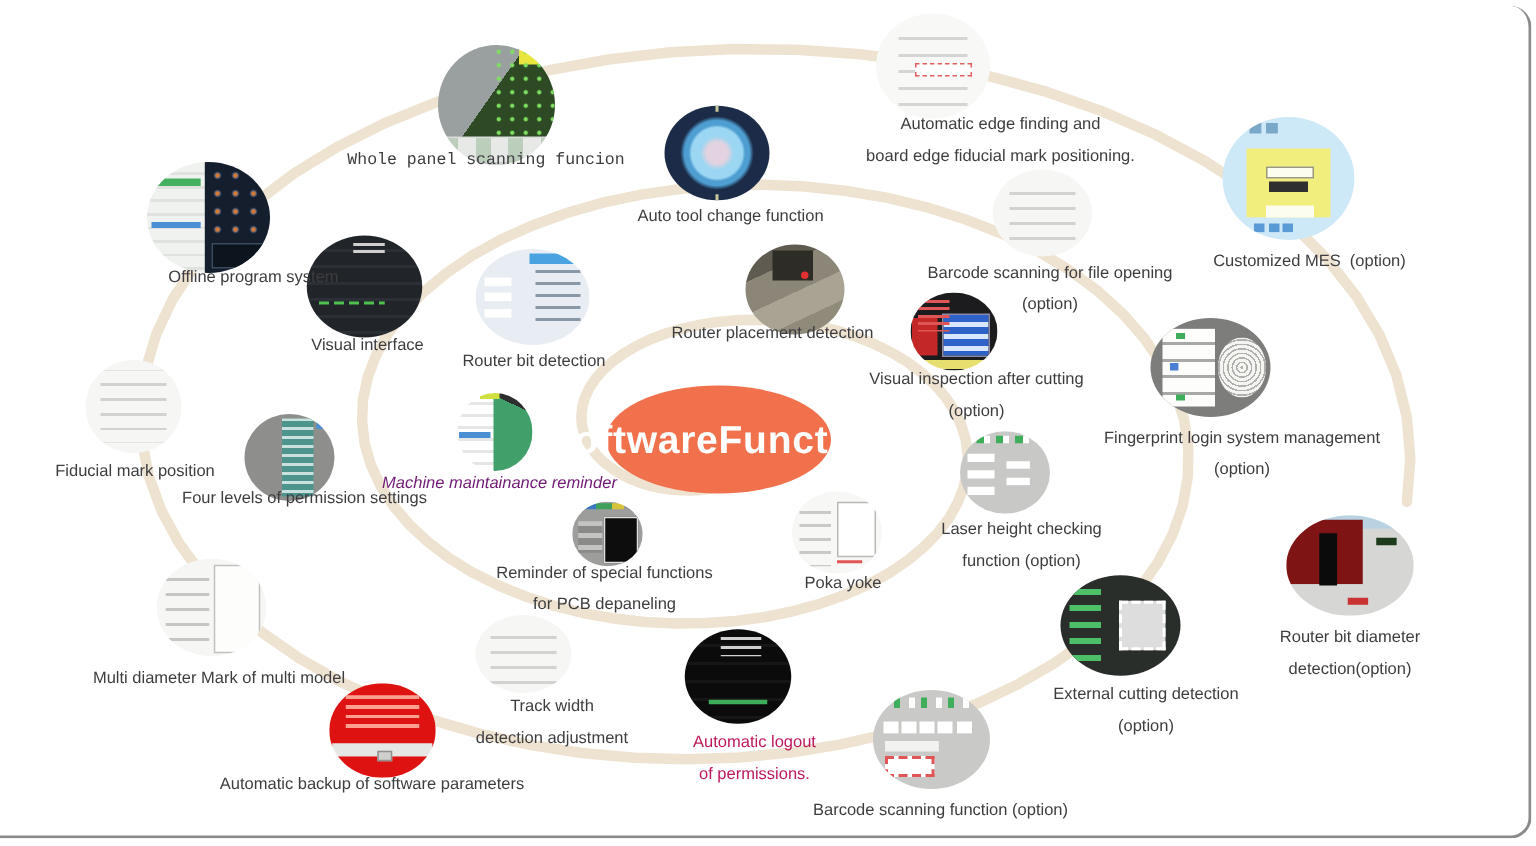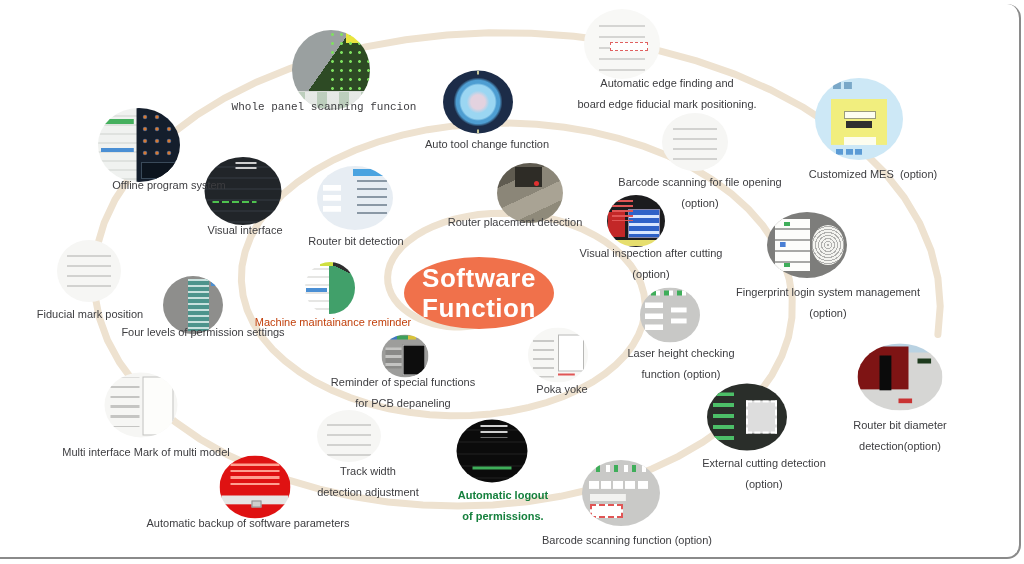--- a/index.html
+++ b/index.html
@@ -10,21 +10,21 @@
          border-radius:0 14px 14px 0;pointer-events:none;}
   #spiral-svg{position:absolute;left:0;top:0;z-index:0;}
   .node-label{position:absolute;transform:translateX(-50%);z-index:5;
     color:#3d3d40;font-size:11px;line-height:21px;text-align:center;
     white-space:pre-line;width:max-content;}
   .thumb{position:absolute;border-radius:50%;overflow:hidden;
          transform:translate(-50%,-50%);z-index:2;}
   .thumb::before,.thumb::after{content:"";position:absolute;}
   #center-ellipse{position:absolute;left:479px;top:293px;width:150px;height:72px;
     transform:translate(-50%,-50%);background:#f0714b;border-radius:50%;z-index:4;
-    display:flex;flex-direction:column;align-items:center;justify-content:center;}
+    display:flex;flex-direction:row;align-items:center;justify-content:center;}
   #center-ellipse span{color:#fff;font-weight:700;font-size:26px;line-height:30px;letter-spacing:.5px;}
 
   
   .t-pcb-scan{background:
     linear-gradient(#e9e43e,#e9e43e) 86% 5%/20% 13% no-repeat,
     linear-gradient(#d9dcd9,#c8ccc8) 0% 100%/100% 24% no-repeat,
     linear-gradient(125deg,#9aa0a0 0 44%,#2d4a24 44%);}
   .t-pcb-scan::before{left:46%;top:0;width:54%;height:76%;
     background:radial-gradient(circle,#7fe060 1px,transparent 1.8px);background-size:9px 9px;}
   .t-pcb-scan::after{left:4%;bottom:2%;width:92%;height:20%;opacity:.85;
@@ -178,42 +178,42 @@
       <div class="node-label" style="left: 651px; top: 243px; color: rgb(61, 61, 64);">Visual inspection after cutting
 (option)</div>
       <div class="thumb t-fingerprint" style="left: 807px; top: 245px; width: 80px; height: 66px;"></div>
       <div class="node-label" style="left: 828px; top: 282px; color: rgb(61, 61, 64);">Fingerprint login system management
 (option)</div>
       <div class="thumb t-doc-lines" style="left: 89px; top: 271px; width: 64px; height: 62px;"></div>
       <div class="node-label" style="left: 90px; top: 304px; color: rgb(61, 61, 64);">Fiducial mark position</div>
       <div class="thumb t-permission" style="left: 193px; top: 305px; width: 60px; height: 58px;"></div>
       <div class="node-label" style="left: 203px; top: 322px; color: rgb(61, 61, 64);">Four levels of permission settings</div>
       <div class="thumb t-maintenance" style="left: 330px; top: 288px; width: 50px; height: 52px;"></div>
-      <div class="node-label" style="left: 333px; top: 312px; color: #c2410c;">Machine maintainance reminder</div>
+      <div class="node-label" style="left: 333px; top: 312px; color: #701a75; font-style: italic;">Machine maintainance reminder</div>
       <div class="thumb t-laser" style="left: 670px; top: 315px; width: 60px; height: 55px;"></div>
       <div class="node-label" style="left: 681px; top: 343px; color: rgb(61, 61, 64);">Laser height checking
 function (option)</div>
       <div class="thumb t-reminder" style="left: 405px; top: 356px; width: 47px; height: 43px;"></div>
       <div class="node-label" style="left: 403px; top: 372px; color: rgb(61, 61, 64);">Reminder of special functions
 for PCB depaneling</div>
       <div class="thumb t-poka" style="left: 558px; top: 355px; width: 60px; height: 55px;"></div>
       <div class="node-label" style="left: 562px; top: 379px; color: rgb(61, 61, 64);">Poka yoke</div>
       <div class="thumb t-multi" style="left: 141px; top: 405px; width: 73px; height: 65px;"></div>
-      <div class="node-label" style="left: 146px; top: 442px; color: rgb(61, 61, 64);">Multi interface Mark of multi model</div>
+      <div class="node-label" style="left: 146px; top: 442px; color: rgb(61, 61, 64);">Multi diameter Mark of multi model</div>
       <div class="thumb t-bit-diameter" style="left: 900px; top: 377px; width: 85px; height: 67px;"></div>
       <div class="node-label" style="left: 900px; top: 415px; color: rgb(61, 61, 64);">Router bit diameter
 detection(option)</div>
       <div class="thumb t-external" style="left: 747px; top: 417px; width: 80px; height: 67px;"></div>
       <div class="node-label" style="left: 764px; top: 453px; color: rgb(61, 61, 64);">External cutting detection
 (option)</div>
       <div class="thumb t-doc-lines" style="left: 349px; top: 436px; width: 64px; height: 52px;"></div>
       <div class="node-label" style="left: 368px; top: 461px; color: rgb(61, 61, 64);">Track width
 detection adjustment</div>
       <div class="thumb t-logout" style="left: 492px; top: 451px; width: 71px; height: 63px;"></div>
-      <div class="node-label" style="left: 503px; top: 485px; color: #15803d; font-weight: bold;">Automatic logout
+      <div class="node-label" style="left: 503px; top: 485px; color: #be185d;">Automatic logout
 of permissions.</div>
       <div class="thumb t-backup" style="left: 255px; top: 487px; width: 71px; height: 63px;"></div>
       <div class="node-label" style="left: 248px; top: 513px; color: rgb(61, 61, 64);">Automatic backup of software parameters</div>
       <div class="thumb t-barcode-func" style="left: 621px; top: 493px; width: 78px; height: 66px;"></div>
       <div class="node-label" style="left: 627px; top: 530px; color: rgb(61, 61, 64);">Barcode scanning function (option)</div>
     </div>
 
   <div id="center-ellipse" style="background: rgb(240, 113, 75);">
     <span>Software</span>
     <span>Function</span>

